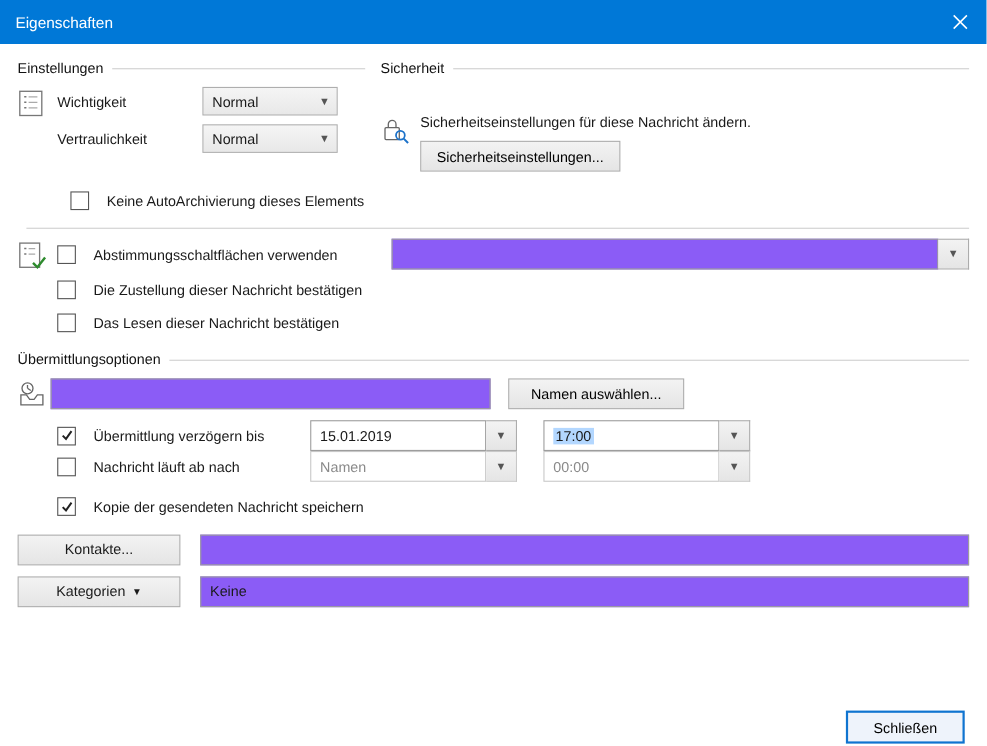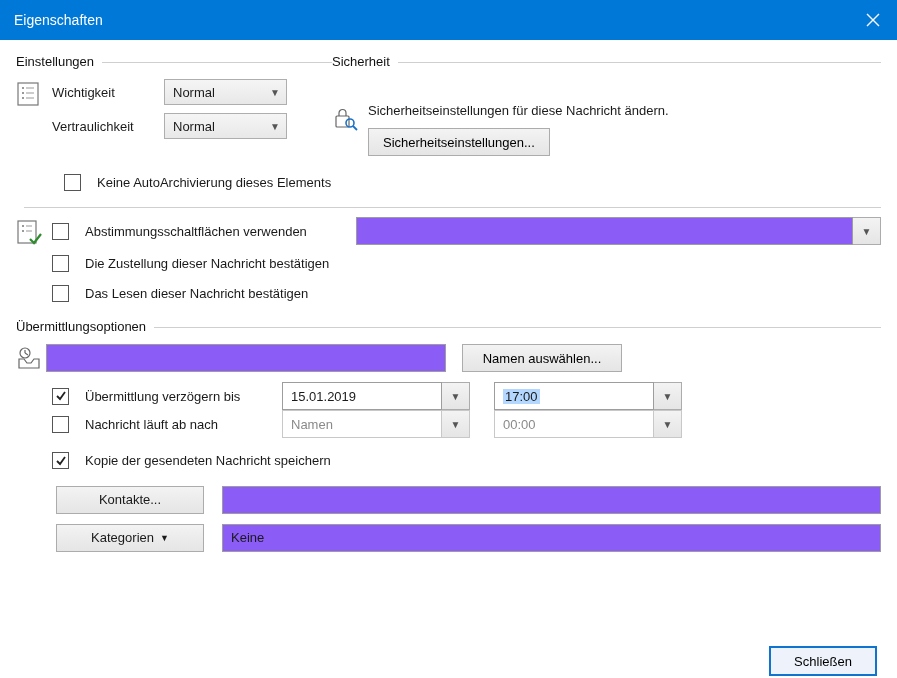--- a/index.html
+++ b/index.html
@@ -57,21 +57,21 @@
   
   .combo {
     display: flex; align-items: center; justify-content: space-between;
     height: 26px;
     background: linear-gradient(#f5f5f5,#e8e8e8);
     border: 1px solid #aeaeae;
     padding: 0 6px 0 8px;
     width: 120px;
     cursor: pointer;
   }
-  .combo.wide { width: 123px; }
+  .combo.wide { width: 123px; margin-left: 20px; }
   .combo .chev { font-size: 10px; color: #555; }
 
   .btn {
     height: 30px;
     background: linear-gradient(#f3f3f3,#e5e5e5);
     border: 1px solid #acacac;
     padding: 0 14px;
     display: inline-flex; align-items: center; justify-content: center;
     cursor: pointer;
     font-size: 13px;
@@ -130,21 +130,21 @@
 
   .sel { background:#b3d7ff; }
 
   .formlabel { font-size:13px; }
 
   .kbtn {
     width: 148px; height: 28px;
     border:1px solid #acacac;
     background: linear-gradient(#f3f3f3,#e5e5e5);
     display:flex;align-items:center;justify-content:center;
-    cursor:pointer; gap:6px;margin-left:40px;
+    cursor:pointer; gap:6px;
   }
 
   .footer {
     position:absolute;
     bottom: 2px; right: 20px;
   }
 </style>
 </head>
 <body>
 
@@ -153,21 +153,21 @@
   <div class="titlebar-spacer"></div>
   <div class="titlebar-close">
     <svg width="14" height="14" viewBox="0 0 14 14">
         <path d="M1 1 L13 13 M13 1 L1 13" stroke="#fff" stroke-width="1.4"></path>
       </svg>
   </div>
 </div>
 
 <div class="content">
 
-  <div class="row" style="">
+  <div class="row" style="gap:14px;">
     <div class="groupbox" style="width:316px;">
       <div class="grouplabel-row">
         <span class="grouplabel">Einstellungen</span>
         <span class="groupline"></span>
       </div>
       <div class="row" style="align-items:flex-start;">
         <div class="icon-slot">
           <svg width="24" height="26" viewBox="0 0 24 26">
               <rect x="2" y="2" width="20" height="22" fill="#fff" stroke="#777" stroke-width="1.2"></rect>
               <line x1="6" y1="7" x2="8" y2="7" stroke="#777" stroke-width="1.4"></line>

